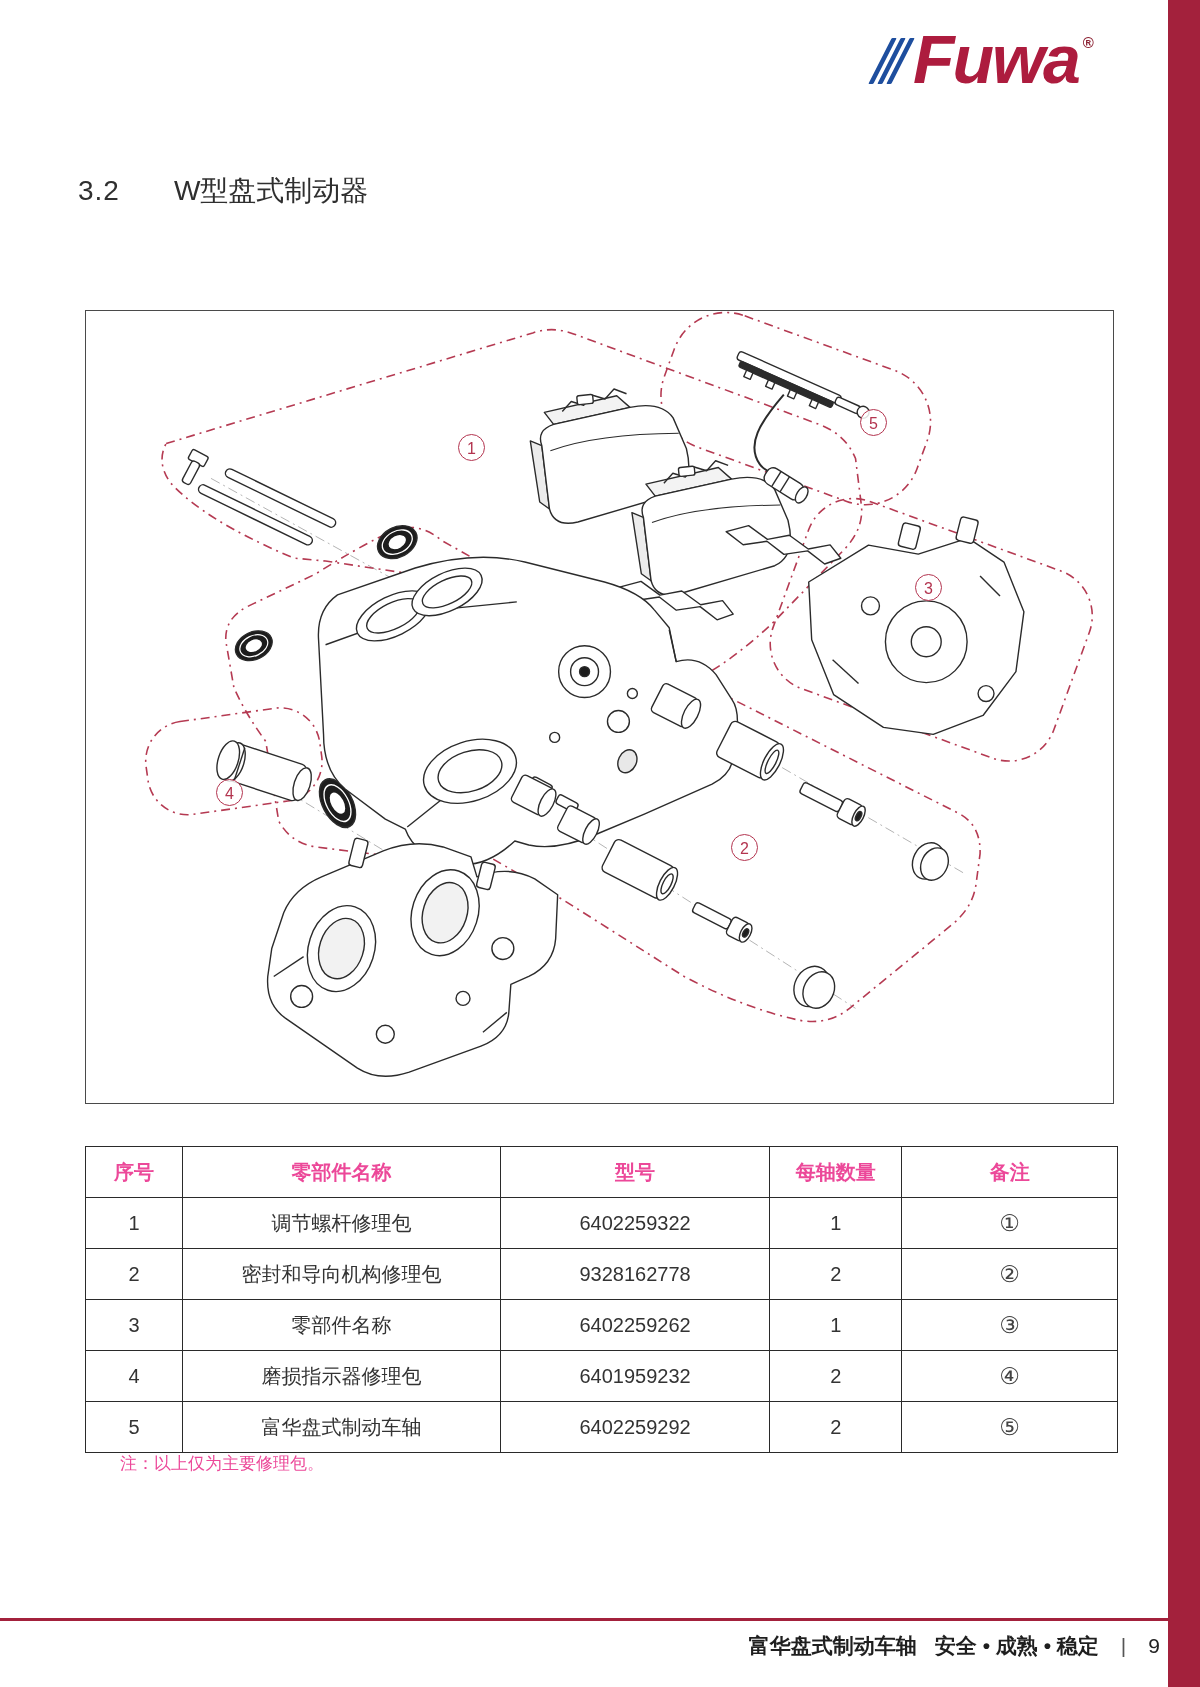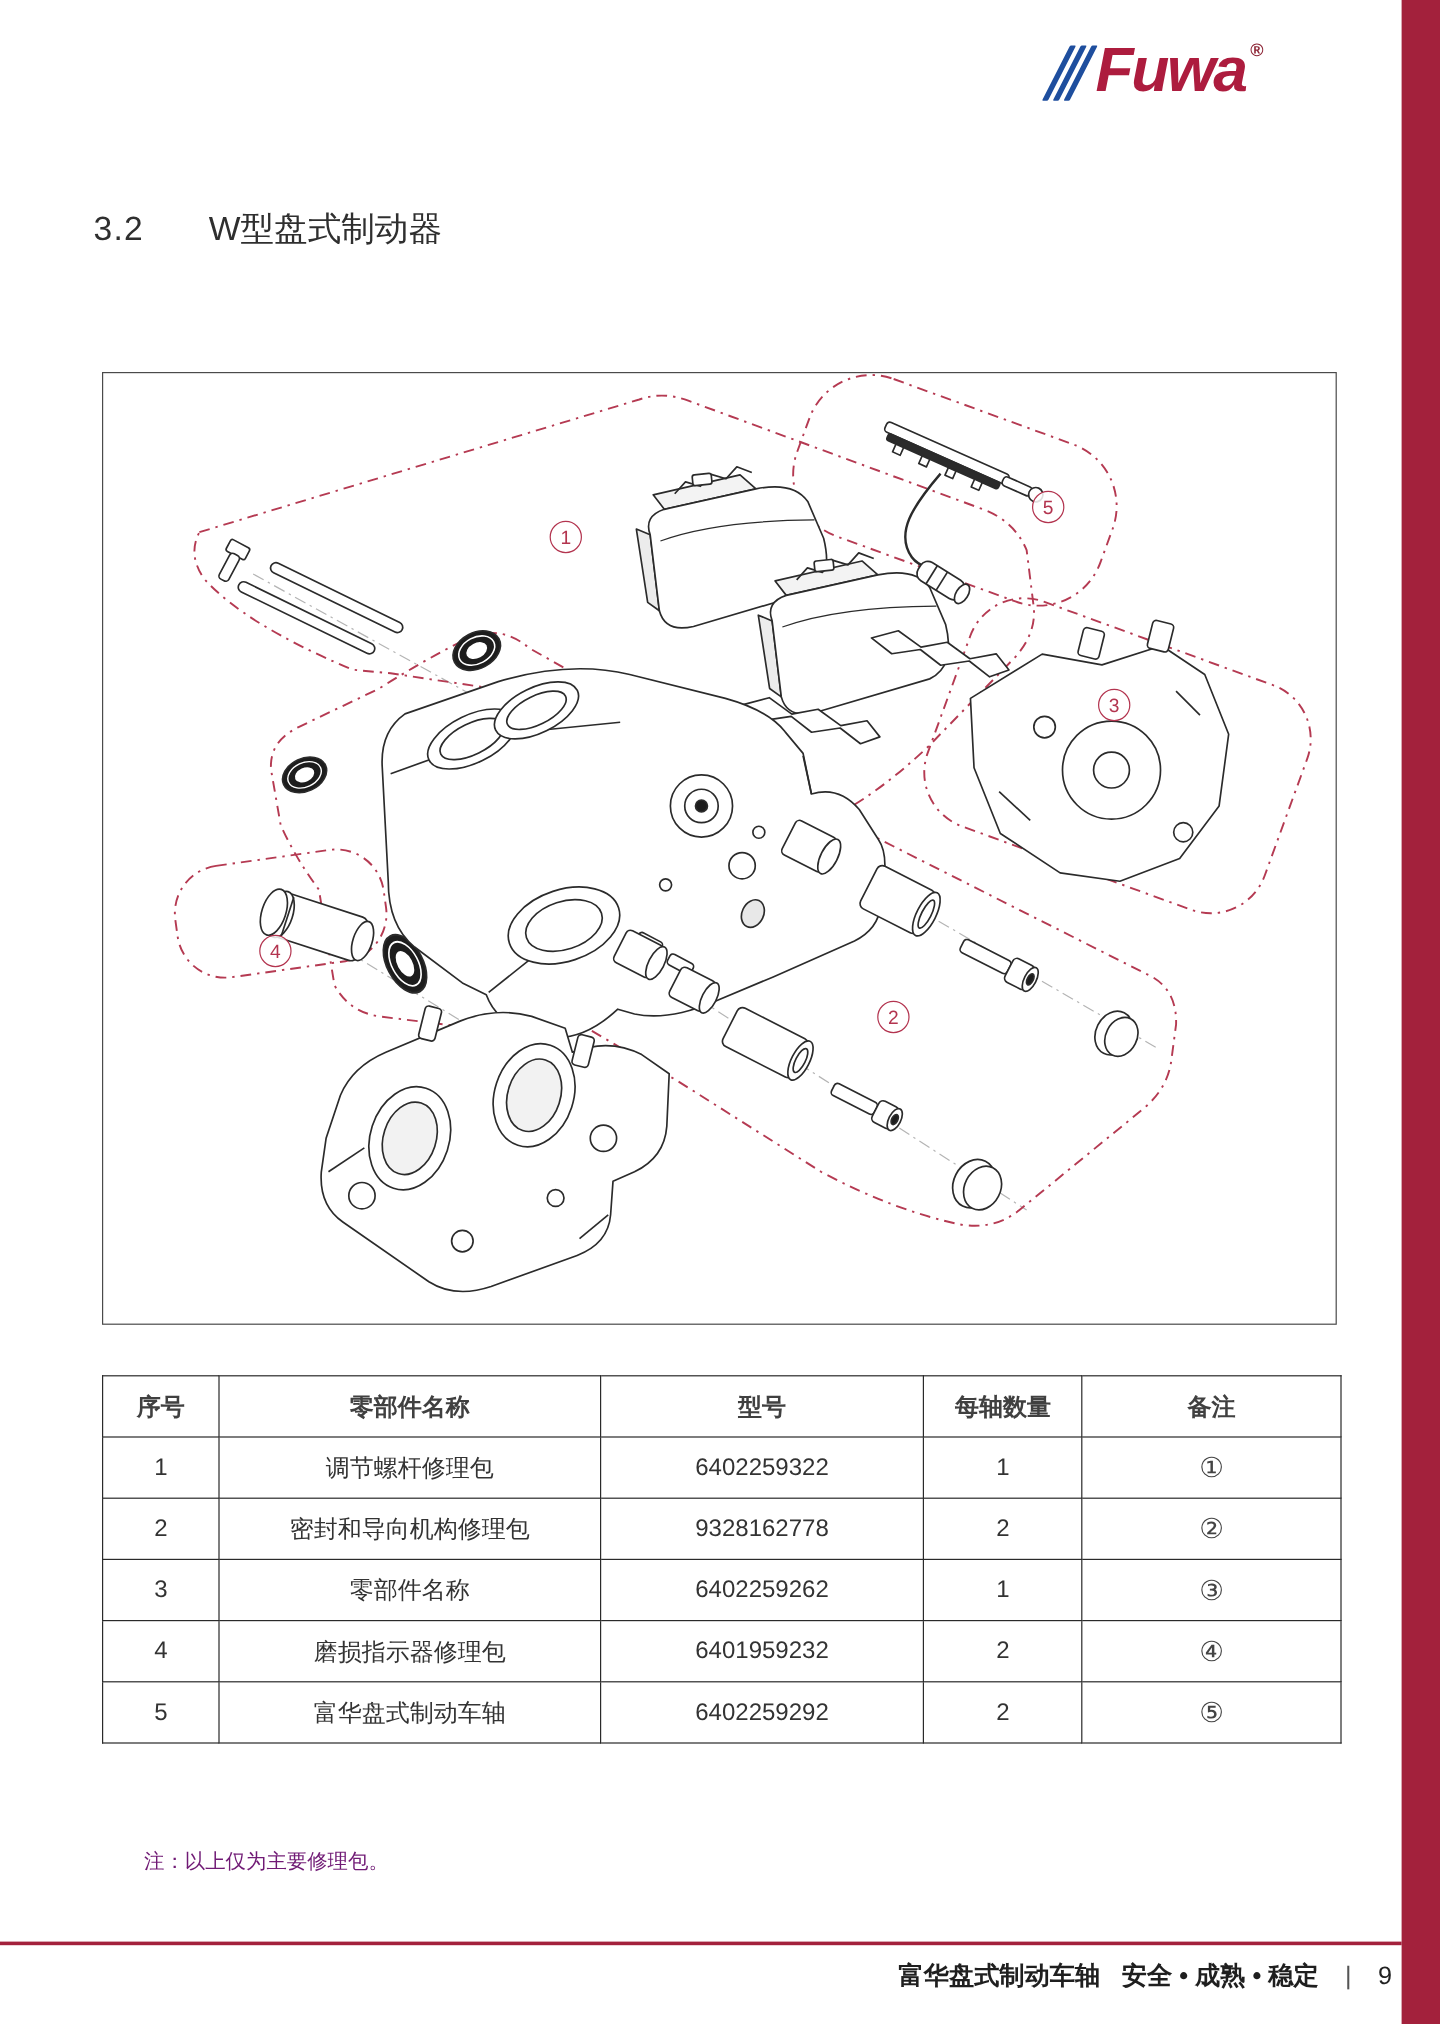--- a/index.html
+++ b/index.html
@@ -6,44 +6,44 @@
   body{
     width:1200px;height:1687px;position:relative;background:#ffffff;
     font-family:"Liberation Sans","DejaVu Sans",sans-serif;overflow:hidden;color:#333;
   }
   
   .edge-bar{position:absolute;top:0;right:0;width:32px;height:1687px;background:#a3213c;}
   
   .logo{position:absolute;top:28px;left:880px;width:260px;height:72px;display:flex;align-items:flex-start;}
   .logo-slashes{display:flex;margin-top:10px;margin-right:6px;}
   .logo-slashes i{display:block;width:5px;height:46px;background:#1e4e9e;transform:skewX(-27deg);margin-right:4px;border-radius:1px;}
-  .logo-text{font-size:52px;line-height:62px;font-weight:bold;font-style:italic;color:#ad1c3e;letter-spacing:-2px;}
+  .logo-text{font-size:68px;line-height:62px;font-weight:bold;font-style:italic;color:#ad1c3e;letter-spacing:-2px;}
   .logo-reg{font-size:15px;font-weight:bold;color:#8c2233;margin-left:4px;margin-top:6px;font-style:normal;}
   
   .heading{position:absolute;left:78px;top:172px;font-size:28px;color:#2f2f2f;display:flex;align-items:baseline;}
   .heading .sec-num{margin-right:54px;letter-spacing:1px;}
   
   .figure-box{position:absolute;left:85px;top:310px;width:1029px;height:794px;border:1.5px solid #4a4a4a;box-sizing:border-box;background:#fff;}
   .figure-box svg{position:absolute;left:0;top:0;}
   .callout{
     position:absolute;width:27px;height:27px;border:1.6px solid #b3344f;border-radius:50%;
     color:#b3344f;font-size:16px;line-height:27px;text-align:center;background:rgba(255,255,255,.85);
     box-sizing:border-box;font-weight:500;
   }
   
   .parts-table{position:absolute;left:85px;top:1146px;width:1033px;border-collapse:collapse;table-layout:fixed;}
   .parts-table th,.parts-table td{
     border:1.4px solid #2a2a2a;height:50px;text-align:center;vertical-align:middle;
     font-size:20px;color:#333;padding:0;
   }
-  .parts-table th{font-weight:bold;color:#404040;}
+  .parts-table th{font-weight:bold;color:#ec4899;}
   .parts-table td{font-weight:normal;}
   .parts-table tr td:last-child{font-size:23px;color:#444;}
   
-  .note{position:absolute;left:120px;top:1540px;font-size:17px;color:#701a75;}
+  .note{position:absolute;left:120px;top:1452px;font-size:17px;color:#ec4899;}
   
   .footer-rule{position:absolute;left:0;top:1618px;width:1168px;height:3px;background:#a3213c;}
   .footer-text{
     position:absolute;left:0;top:1632px;width:1150px;display:flex;justify-content:flex-end;align-items:baseline;
     font-size:21px;font-weight:bold;color:#1f1f1f;padding-left:10px;
   }
   .footer-text .sep{margin:0 22px;font-weight:normal;color:#555;}
   .footer-text .slogan{margin-left:18px;}
   .footer-text .pagenum{font-weight:500;color:#222;}
 </style>

